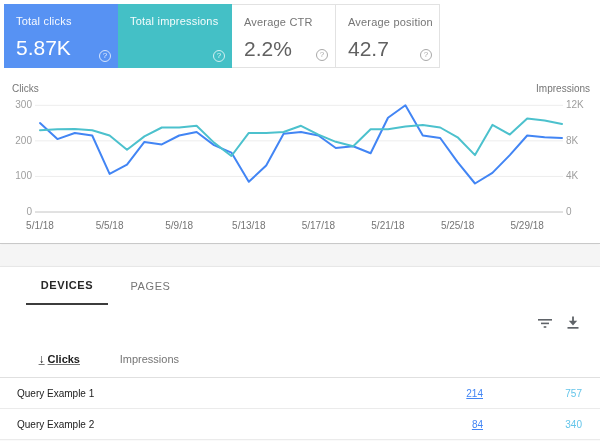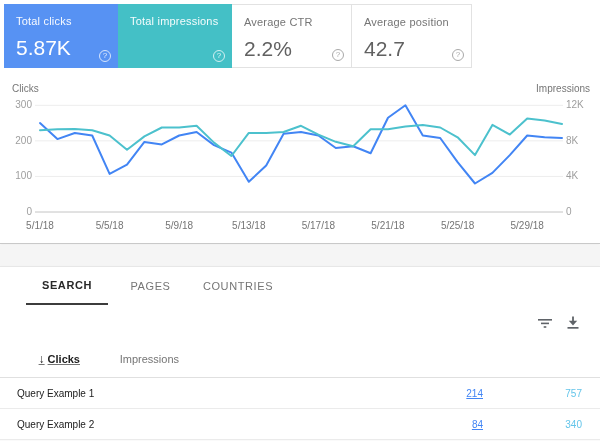--- a/index.html
+++ b/index.html
@@ -6,21 +6,21 @@
   html,body { background:#fff; }
   body { font-family: "Liberation Sans", "DejaVu Sans", sans-serif; }
   #app { position:relative; width:600px; height:441px; background:#fff; overflow:hidden; }
 
   
   .chart-card { position:absolute; left:0; top:0; width:600px; height:244px;
     background:#fff; border-bottom:1px solid #c9c9c9; box-shadow:0 1px 2px rgba(0,0,0,.08); }
 
   .cards-row { position:absolute; left:4px; top:4px; display:flex; }
   .metric-card { position:relative; width:114px; height:64px; padding:11px 0 0 12px; }
-  .metric-card.plain { width:120px; background:#fff; border:1px solid #e2e2e2; border-left:none; }
+  .metric-card.plain { width:104px; background:#fff; border:1px solid #e2e2e2; border-left:none; }
   .metric-card.c0 { background:#5792f3; }
   .metric-card.c1 { background:#44c0c6; }
   .metric-label { font-size:11px; color:#757575; letter-spacing:.2px; }
   .metric-value { font-size:21px; margin-top:9px; color:#616161; }
   .metric-card.c0 .metric-label, .metric-card.c1 .metric-label { color:rgba(255,255,255,.95); }
   .metric-card.c0 .metric-value, .metric-card.c1 .metric-value { color:#fff; }
   .help-badge { position:absolute; right:7px; bottom:6px; width:12px; height:12px;
     border:1px solid #a9a9a9; border-radius:50%; font-size:8px; line-height:10px;
     text-align:center; color:#a9a9a9; }
   .metric-card.c0 .help-badge, .metric-card.c1 .help-badge { border-color:rgba(255,255,255,.75); color:rgba(255,255,255,.85); }
@@ -108,23 +108,22 @@
         <div class="metric-value">42.7</div>
         <div class="help-badge">?</div>
       </div>
     </div>
   </div>
 
   <div class="section-gap"></div>
 
   <div class="table-card">
     <div class="tabs">
-      <div class="tab w0 active">SEARCH</div>
+      <div class="tab w0 active">DEVICES</div>
       <div class="tab w1">PAGES</div>
-      <div class="tab w2">COUNTRIES</div>
     </div>
 
     <div class="toolbar">
       <svg class="tool-icon" viewBox="0 0 14 14">
         <rect x="0" y="3" width="14" height="1.6" fill="#5f6368"></rect>
         <rect x="3" y="6.6" width="8" height="1.6" fill="#5f6368"></rect>
         <rect x="5.7" y="10.2" width="2.6" height="1.6" fill="#5f6368"></rect>
       </svg>
       <svg class="tool-icon" viewBox="0 0 14 14">
         <rect x="6.1" y="0.5" width="1.8" height="5" fill="#5f6368"></rect>

